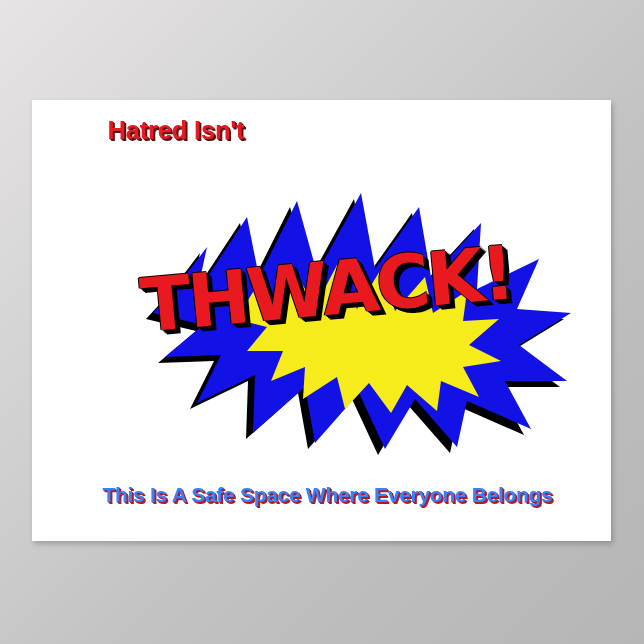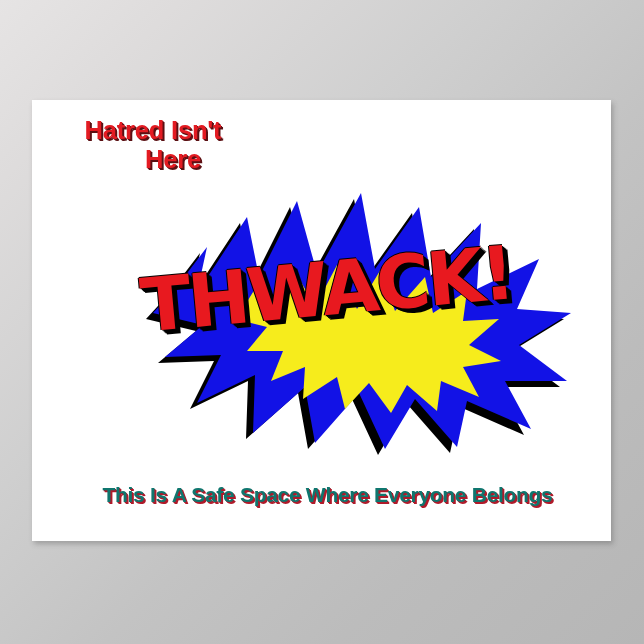--- a/index.html
+++ b/index.html
@@ -39,20 +39,21 @@
     top: 16px;
     width: 270px;
     text-align: center;
     font-size: 25.5px;
     font-weight: bold;
     line-height: 29px;
     letter-spacing: -0.2px;
     color: #e31b22;
     text-shadow: 2px 2px 0 #5b1013, 1px 1px 0 #6d1216;
     white-space: nowrap;
+    padding-left: 23px;
   }
   #headline .hl-line { display: block; }
   #headline .hl-1 { margin-left: -28px; }
   #headline .hl-2 { margin-left: 4px; }
   #headline .hl-3 { margin-left: 12px; }
 
   
   #burst-wrap {
     position: absolute;
     left: 87px;
@@ -96,35 +97,34 @@
   
   #footer {
     position: absolute;
     left: 12px;
     right: 0;
     top: 383px;
     text-align: center;
     font-size: 21px;
     font-weight: bold;
     letter-spacing: -0.3px;
-    color: #0f766e;
+    color: #3b82f6;
     text-shadow: 2px 2px 0 #b01a2a, 1px 1px 0 #95202f;
     white-space: nowrap;
   }
 </style>
 </head>
 <body>
 
 <div id="canvas">
 
   <div id="poster">
 
     <div id="headline">
       <span class="hl-line hl-1">Hatred Isn't</span>
-      <span class="hl-line hl-3">Here</span>
     </div>
 
     <div id="burst-wrap">
       <svg viewBox="0 0 470 270" xmlns="http://www.w3.org/2000/svg" aria-hidden="true">
 
         <g>
           <path d="M56,104 L88,62 L78,108 L128,32 L140,92 L178,16 L198,88 L242,8 L256,84 L300,22 L312,92 L362,38 L358,104 L420,74
                    L398,124 L452,128 L400,160 L448,196 L386,196 L412,244 L348,216 L338,262 L296,214 L266,264 L240,208 L196,258
                    L186,202 L134,248 L136,190 L78,218 L102,170 L46,172 L84,140 L34,128 Z" transform="translate(-7,6)" fill="#000000"></path>
         </g>

